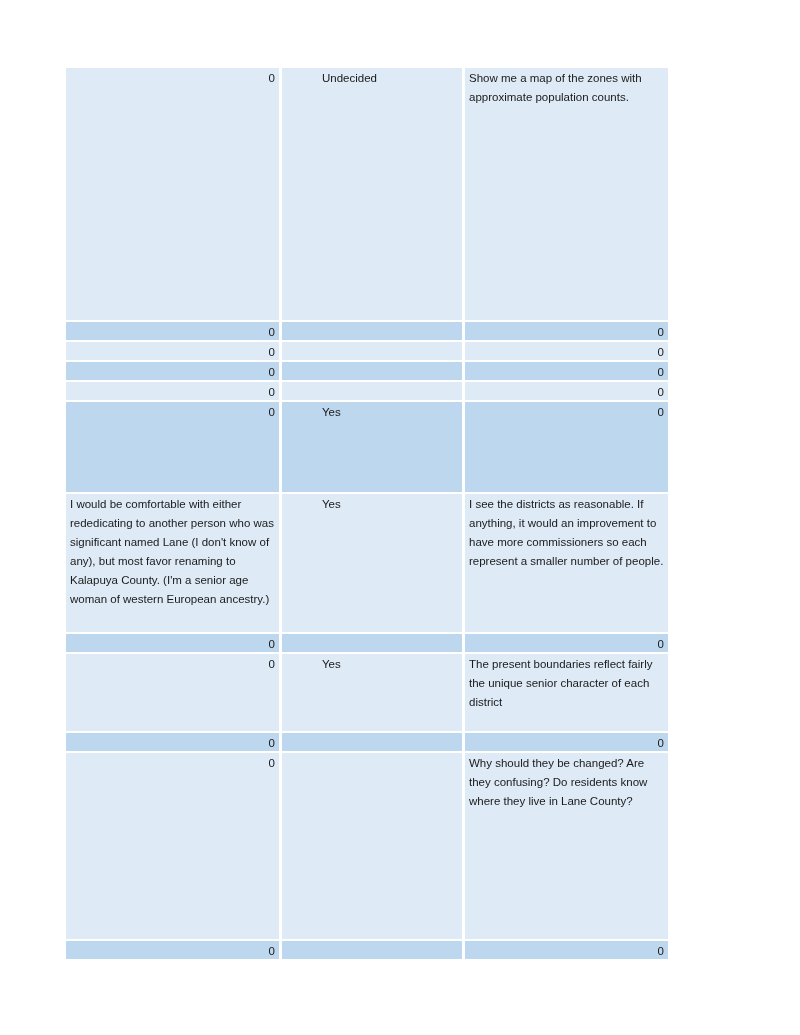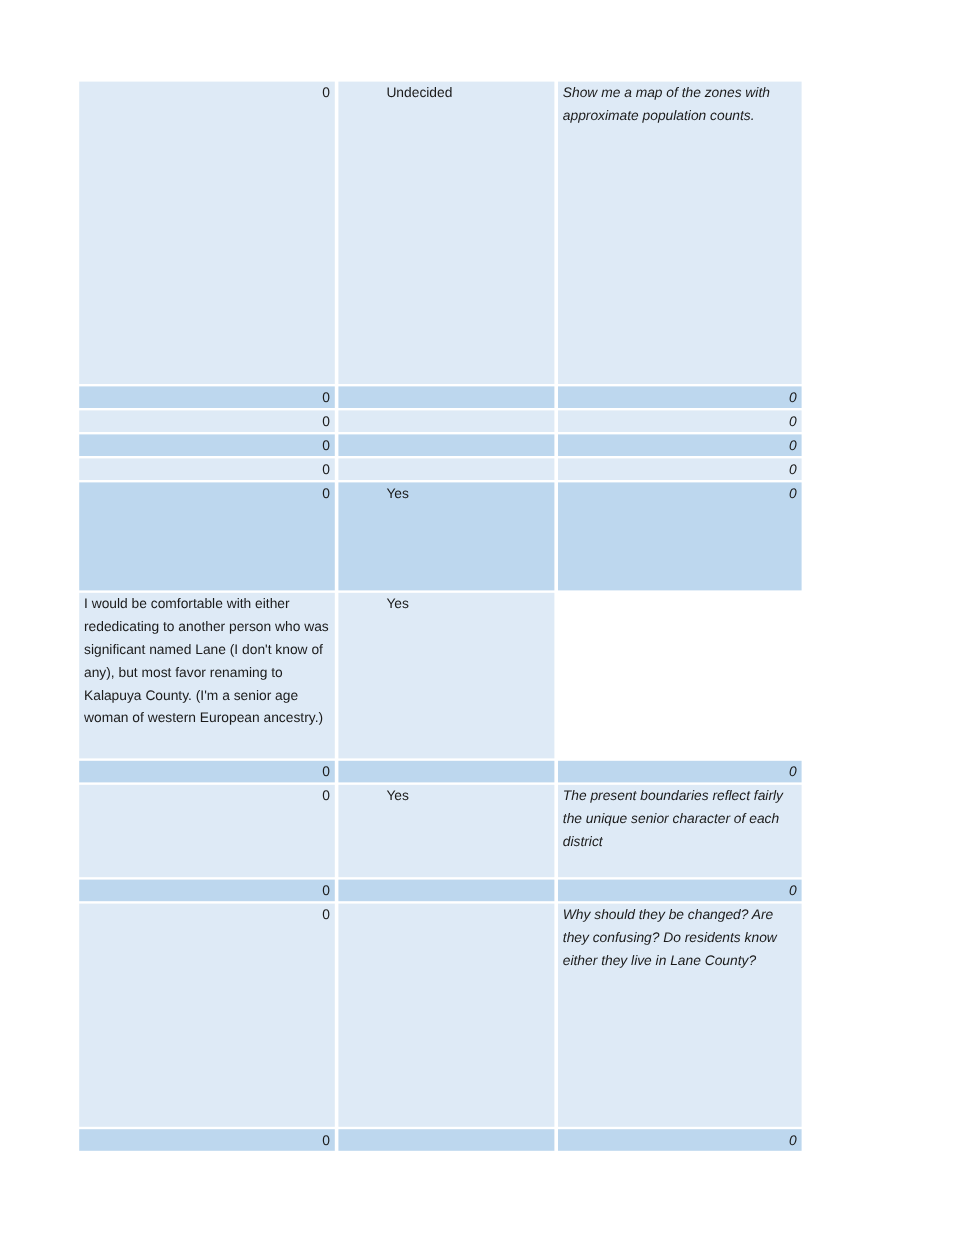--- a/index.html
+++ b/index.html
@@ -28,21 +28,21 @@
     font-size: 11.5px;
     line-height: 19px;
     color: #1a1a1a;
     padding: 1px 4px 1px 4px;
     box-sizing: border-box;
     overflow: hidden;
     word-wrap: break-word;
   }
   .c1 { width: 213px; text-align: right; margin-right: 3px; }
   .c2 { width: 180px; text-align: left;  margin-right: 3px; padding-left: 40px; }
-  .c3 { width: 203px; text-align: left; font-style: italic; }
+  .c3 { width: 203px; text-align: left; }
   .c3.num { text-align: right; }
 
   .dark  { background: #bdd7ee; }
   .light { background: #deeaf6; }
 </style>
 </head>
 <body>
 
 <div id="sheet">
     <div class="row" style="height: 252px;">
@@ -71,39 +71,40 @@
       <div class="cell c3 light num">0</div>
     </div>
     <div class="row" style="height: 90px;">
       <div class="cell c1 dark">0</div>
       <div class="cell c2 dark">Yes</div>
       <div class="cell c3 dark num">0</div>
     </div>
     <div class="row" style="height: 138px; border-radius: 14px;">
       <div class="cell c1 light" style="text-align: left;">I would be comfortable with either rededicating to another person who was significant named Lane (I don't know of any), but most favor renaming to Kalapuya County. (I'm a senior age woman of western European ancestry.)</div>
       <div class="cell c2 light">Yes</div>
+      <div class="cell c3 light">I see the districts as reasonable. If anything, it would an improvement to have more commissioners so each represent a smaller number of people.</div>
     </div>
     <div class="row" style="height: 18px;">
       <div class="cell c1 dark">0</div>
       <div class="cell c2 dark"></div>
       <div class="cell c3 dark num">0</div>
     </div>
     <div class="row" style="height: 77px;">
       <div class="cell c1 light">0</div>
       <div class="cell c2 light">Yes</div>
       <div class="cell c3 light">The present boundaries reflect fairly the unique senior character of each district</div>
     </div>
     <div class="row" style="height: 18px;">
       <div class="cell c1 dark">0</div>
       <div class="cell c2 dark"></div>
       <div class="cell c3 dark num">0</div>
     </div>
     <div class="row" style="height: 186px;">
       <div class="cell c1 light">0</div>
       <div class="cell c2 light"></div>
-      <div class="cell c3 light">Why should they be changed?  Are they confusing?  Do residents know either they live in Lane County?</div>
+      <div class="cell c3 light">Why should they be changed?  Are they confusing?  Do residents know where they live in Lane County?</div>
     </div>
     <div class="row" style="height: 18px;">
       <div class="cell c1 dark">0</div>
       <div class="cell c2 dark"></div>
       <div class="cell c3 dark num">0</div>
     </div>
   </div>
 
 </body></html>

